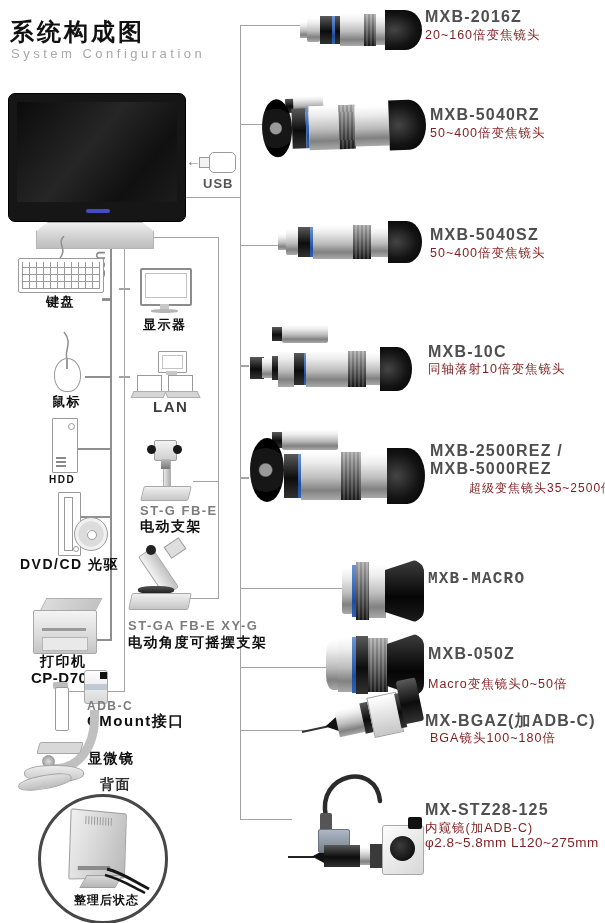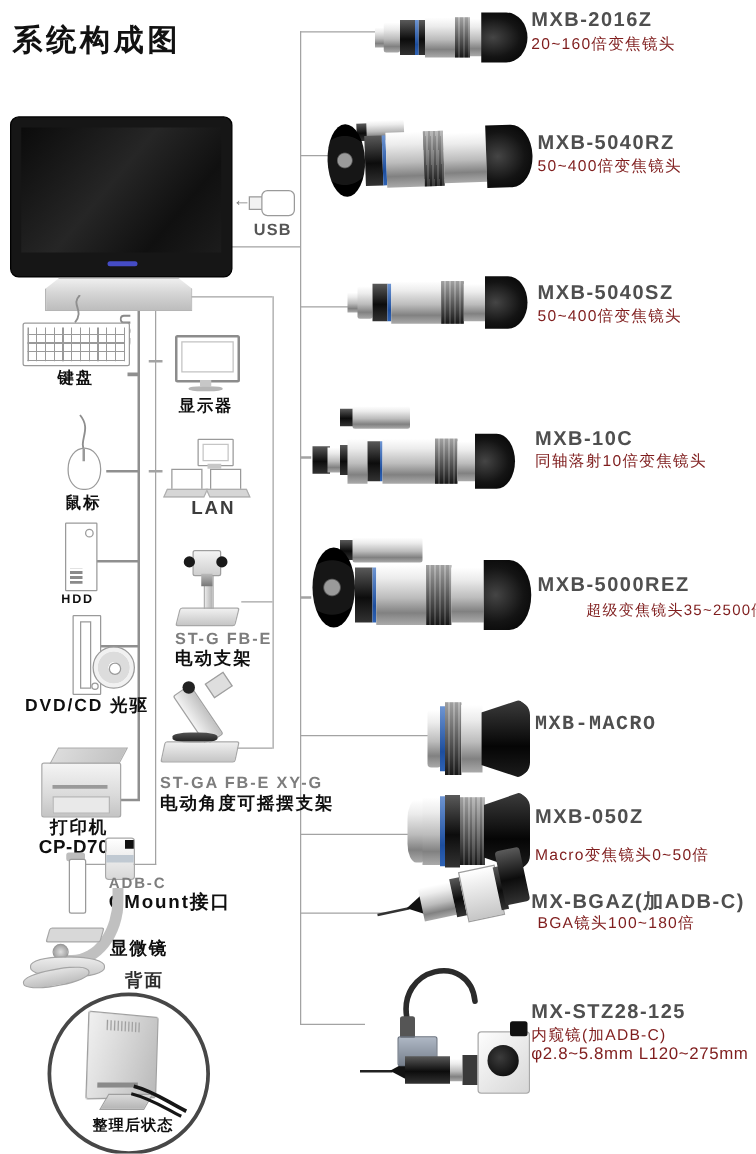--- a/index.html
+++ b/index.html
@@ -24,20 +24,21 @@
         clip-path:polygon(0 16%,78% 0,100% 10%,100% 90%,78% 100%,0 84%);border-radius:0 12px 12px 0;}
   .disc{background:radial-gradient(circle at 46% 50%,#9a9a9a 0 16%,#161616 20% 58%,#000 60% 100%);border-radius:50%;}
   .icon-outline{border:1.5px solid #9a9a9a;background:#fff;}
 </style>
 </head>
 <body>
 
 <div class="stage">
 
   <div class="abs" style="left:10px;top:16px;font-size:24px;font-weight:bold;color:#111;letter-spacing:3px;">系统构成图</div>
+  <div class="abs" style="left:11px;top:46px;font-size:13px;color:#a8a8a8;letter-spacing:3.5px;">System Configuration</div>
 
   <div class="ln" style="left:240px;top:25px;width:1px;height:795px;"></div>
   <div class="ln" style="left:240px;top:25px;width:63px;height:1px;"></div>
   <div class="ln" style="left:240px;top:124px;width:34px;height:1px;"></div>
   <div class="ln" style="left:240px;top:245px;width:41px;height:1px;"></div>
   <div class="ln" style="left:240px;top:365px;width:9px;height:2px;"></div>
   <div class="ln" style="left:240px;top:477px;width:9px;height:2px;"></div>
   <div class="ln" style="left:240px;top:588px;width:106px;height:1px;"></div>
   <div class="ln" style="left:240px;top:667px;width:88px;height:1px;"></div>
   <div class="ln" style="left:240px;top:730px;width:68px;height:1px;"></div>
@@ -242,20 +243,21 @@
     <div class="p dk" style="left:22px;top:4px;width:14px;height:16px;"></div>
     <div class="p sv" style="left:32px;top:2px;width:56px;height:20px;border-radius:2px;"></div>
     <div class="p disc" style="left:0;top:10px;width:34px;height:64px;"></div>
     <div class="p dk" style="left:34px;top:26px;width:14px;height:44px;"></div>
     <div class="p bl" style="left:48px;top:26px;width:3px;height:44px;"></div>
     <div class="p sv" style="left:51px;top:24px;width:40px;height:48px;"></div>
     <div class="p knurl" style="left:91px;top:24px;width:20px;height:48px;"></div>
     <div class="p sv" style="left:111px;top:26px;width:26px;height:44px;"></div>
     <div class="p hood" style="left:137px;top:20px;width:38px;height:56px;"></div>
   </div>
+  <div class="model" style="left:430px;top:442px;">MXB-2500REZ /</div>
   <div class="model" style="left:430px;top:460px;">MXB-5000REZ</div>
   <div class="desc" style="left:430px;top:480px;font-size:12px;margin-left:39px;">超级变焦镜头35~2500倍</div>
 
   <div class="abs" style="left:342px;top:560px;width:82px;height:62px;">
     <div class="p sv" style="left:0;top:8px;width:11px;height:46px;border-radius:3px;"></div>
     <div class="p bl" style="left:10px;top:5px;width:4px;height:52px;"></div>
     <div class="p knurl" style="left:14px;top:2px;width:13px;height:58px;"></div>
     <div class="p sv" style="left:27px;top:4px;width:17px;height:54px;"></div>
     <div class="p hoodflare" style="left:43px;top:0;width:39px;height:62px;"></div>
   </div>

